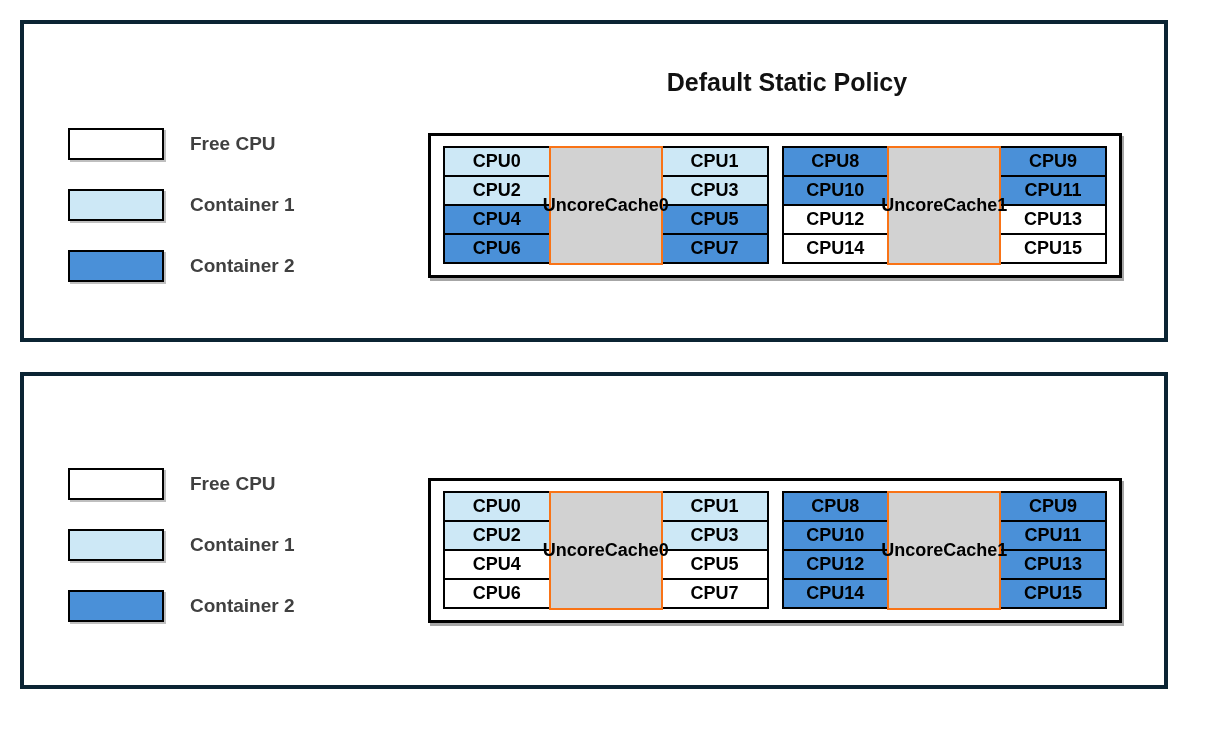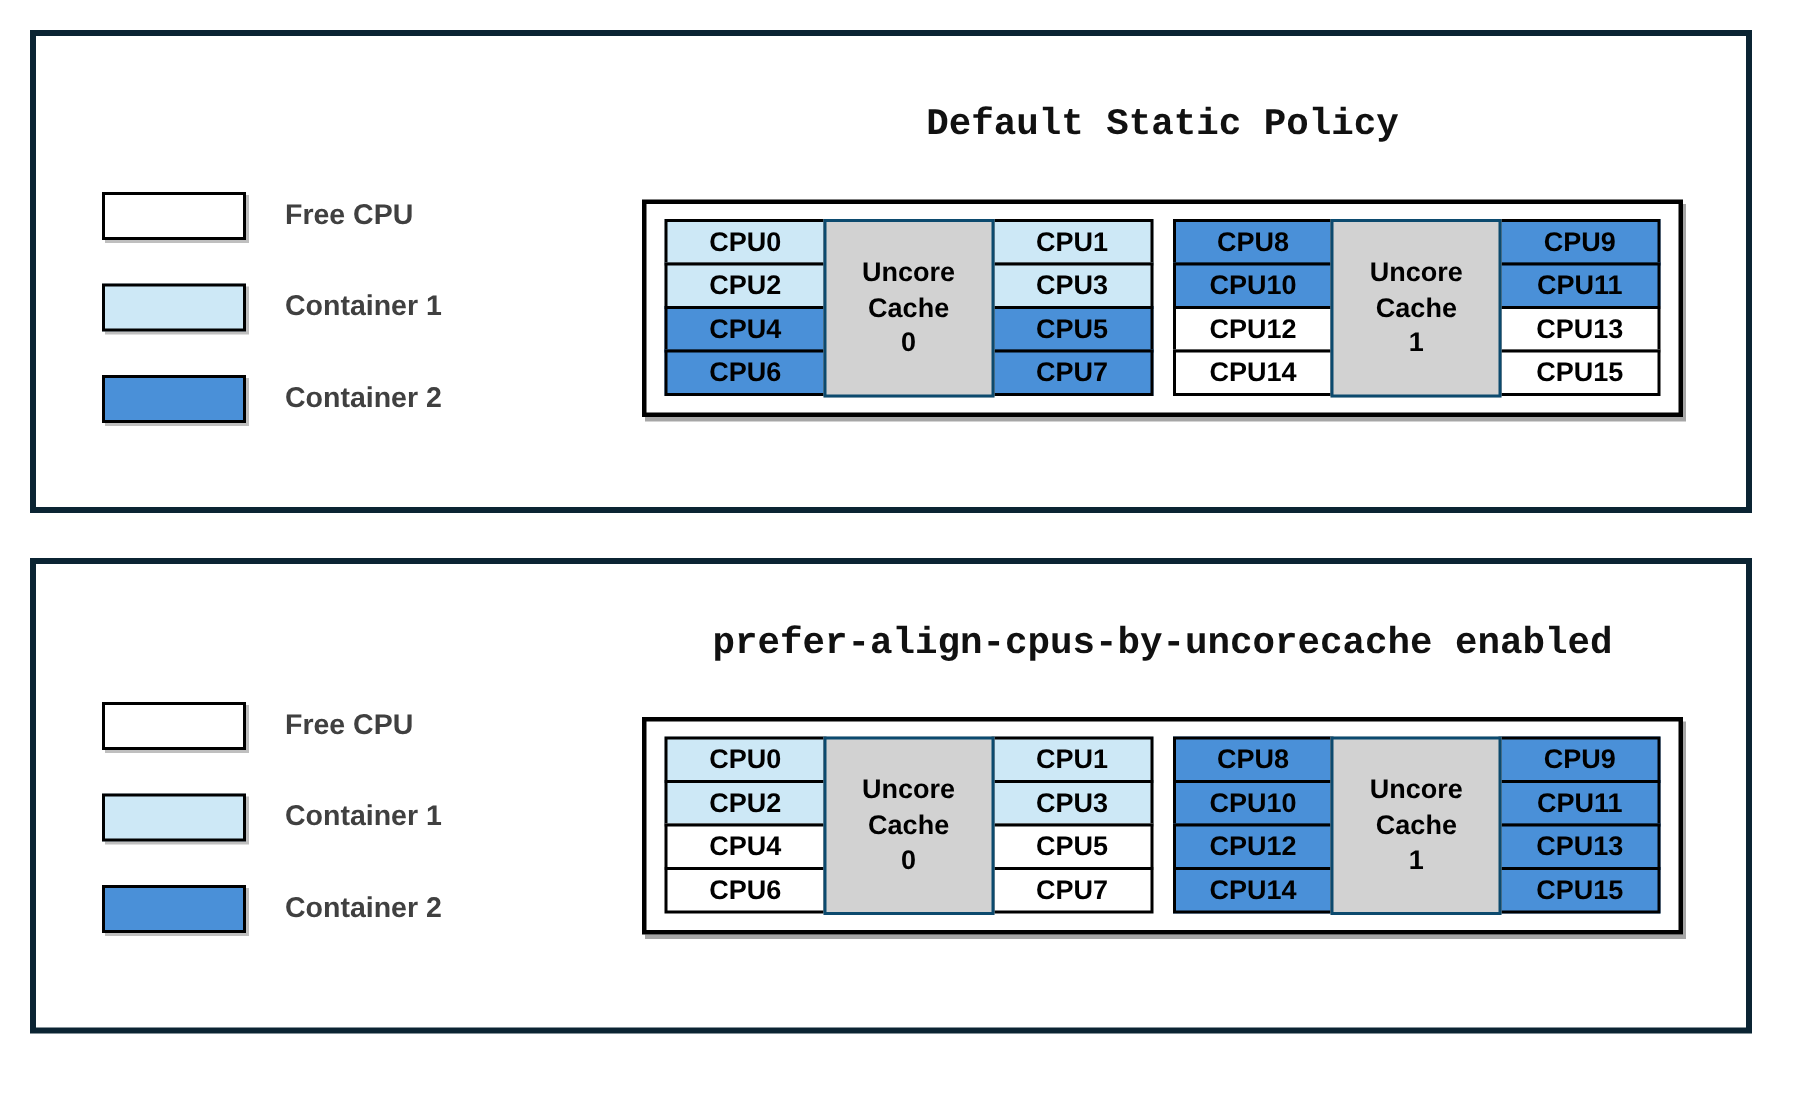--- a/index.html
+++ b/index.html
@@ -19,28 +19,27 @@
     left: 20px;
     width: 1148px;
     border: 4px solid #0b2433; 
     background: #ffffff;
   }
   #panel-0 { top: 20px;  height: 322px; }
   #panel-1 { top: 372px; height: 317px; }
 
   .panel-title {
     position: absolute;
-    left: 404px;
+    left: 416px;
     width: 694px;
     text-align: center;
     font-weight: bold;
     font-size: 25px;
     color: #111111;
     white-space: nowrap;
-    font-family: Liberation Mono, monospace;
   }
   #panel-0 .panel-title { top: 44px; }
   #panel-1 .panel-title { top: 38px; }
 
   .legend { position: absolute; left: 44px; }
   #panel-0 .legend { top: 104px; }
   #panel-1 .legend { top: 92px; }
 
   .legend-item {
     display: flex;
@@ -93,23 +92,23 @@
     color: #000000;
     background: #ffffff;
     white-space: nowrap;
   }
   .cell:first-child { margin-top: 0; }
 
   .cache {
     width: 114px;
     flex: 0 0 114px;
     margin: 0 -2px;
-    border: 2px solid #0c4a6e;
-    display: flex;
-    flex-direction: column;
+    border: 2px solid #f97316;
+    display: flex;
+    flex-direction: row;
     align-items: center;
     justify-content: center;
     font-weight: bold;
     font-size: 18px;
     line-height: 1.3;
     color: #000000;
     text-align: center;
     position: relative;
     z-index: 1;
   }
@@ -178,21 +177,20 @@
           <div class="cell" style="background: rgb(255, 255, 255);">CPU13</div>
           <div class="cell" style="background: rgb(255, 255, 255);">CPU15</div>
         </div>
       </div>
 
     </div>
   </div>
 
   <div class="panel" id="panel-1" style="border-color: rgb(11, 36, 51);">
 
-    <div class="panel-title">prefer-align-cpus-by-uncorecache enabled</div>
 
     <div class="legend">
       <div class="legend-item">
         <div class="legend-swatch" style="background: rgb(255, 255, 255);"></div>
         <div class="legend-label">Free CPU</div>
       </div>
       <div class="legend-item">
         <div class="legend-swatch" style="background: rgb(205, 232, 246);"></div>
         <div class="legend-label">Container 1</div>
       </div>

